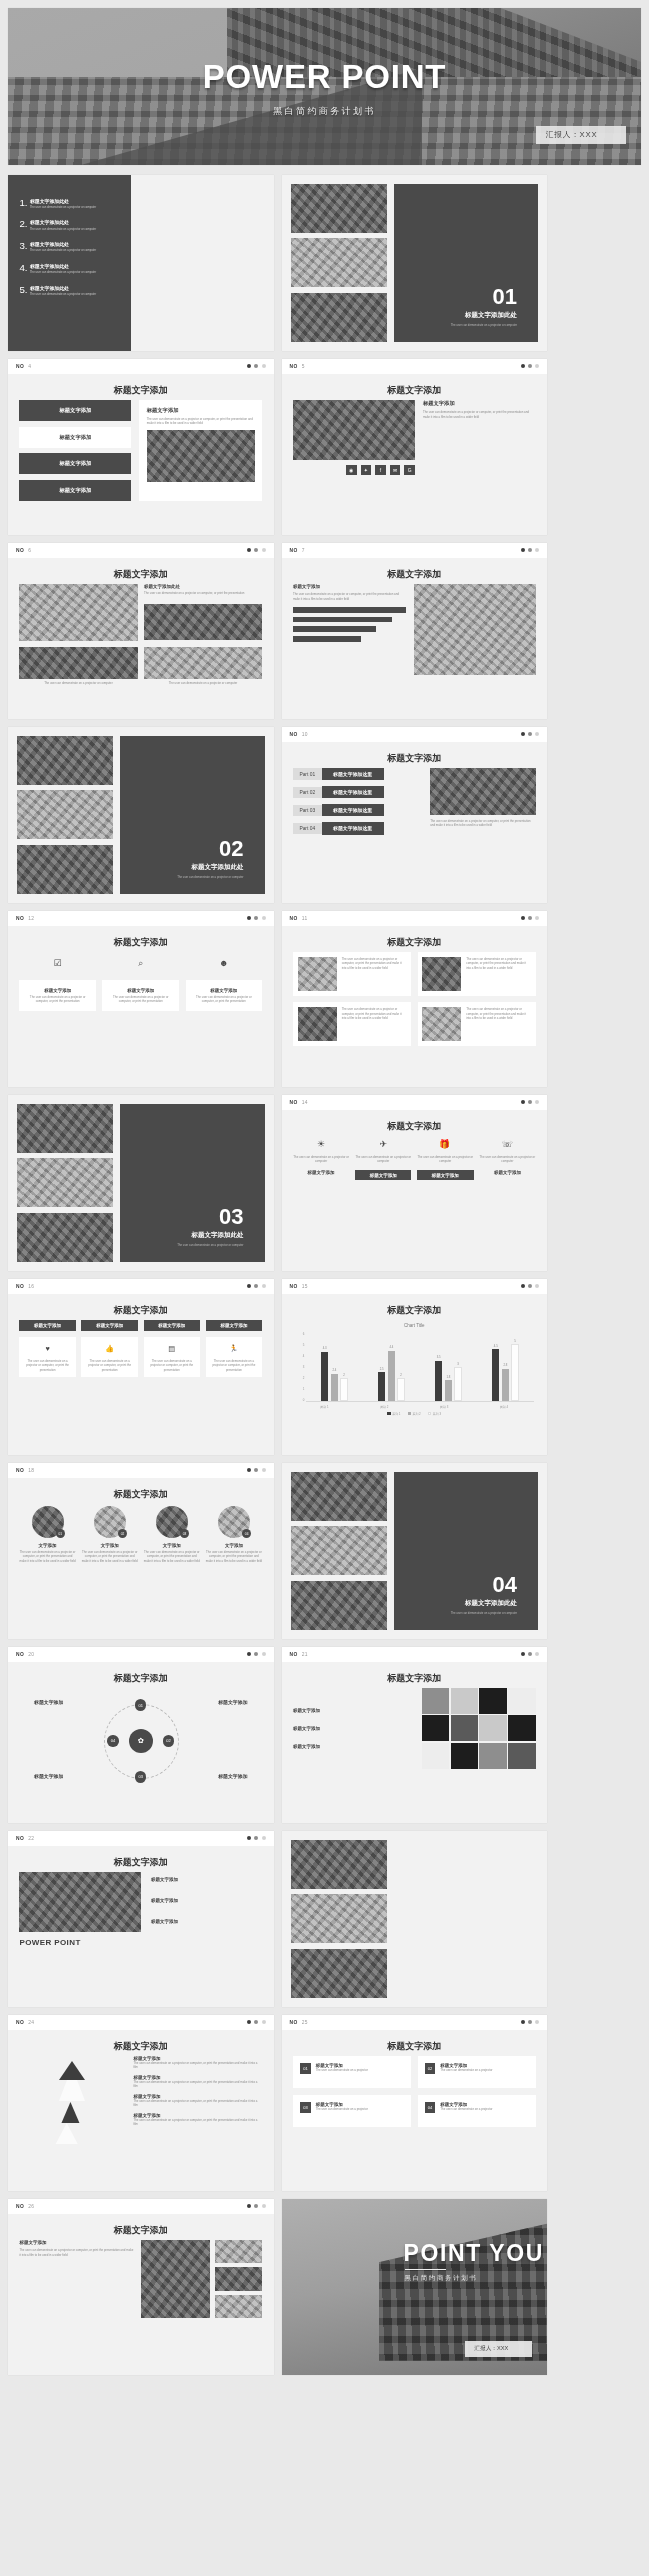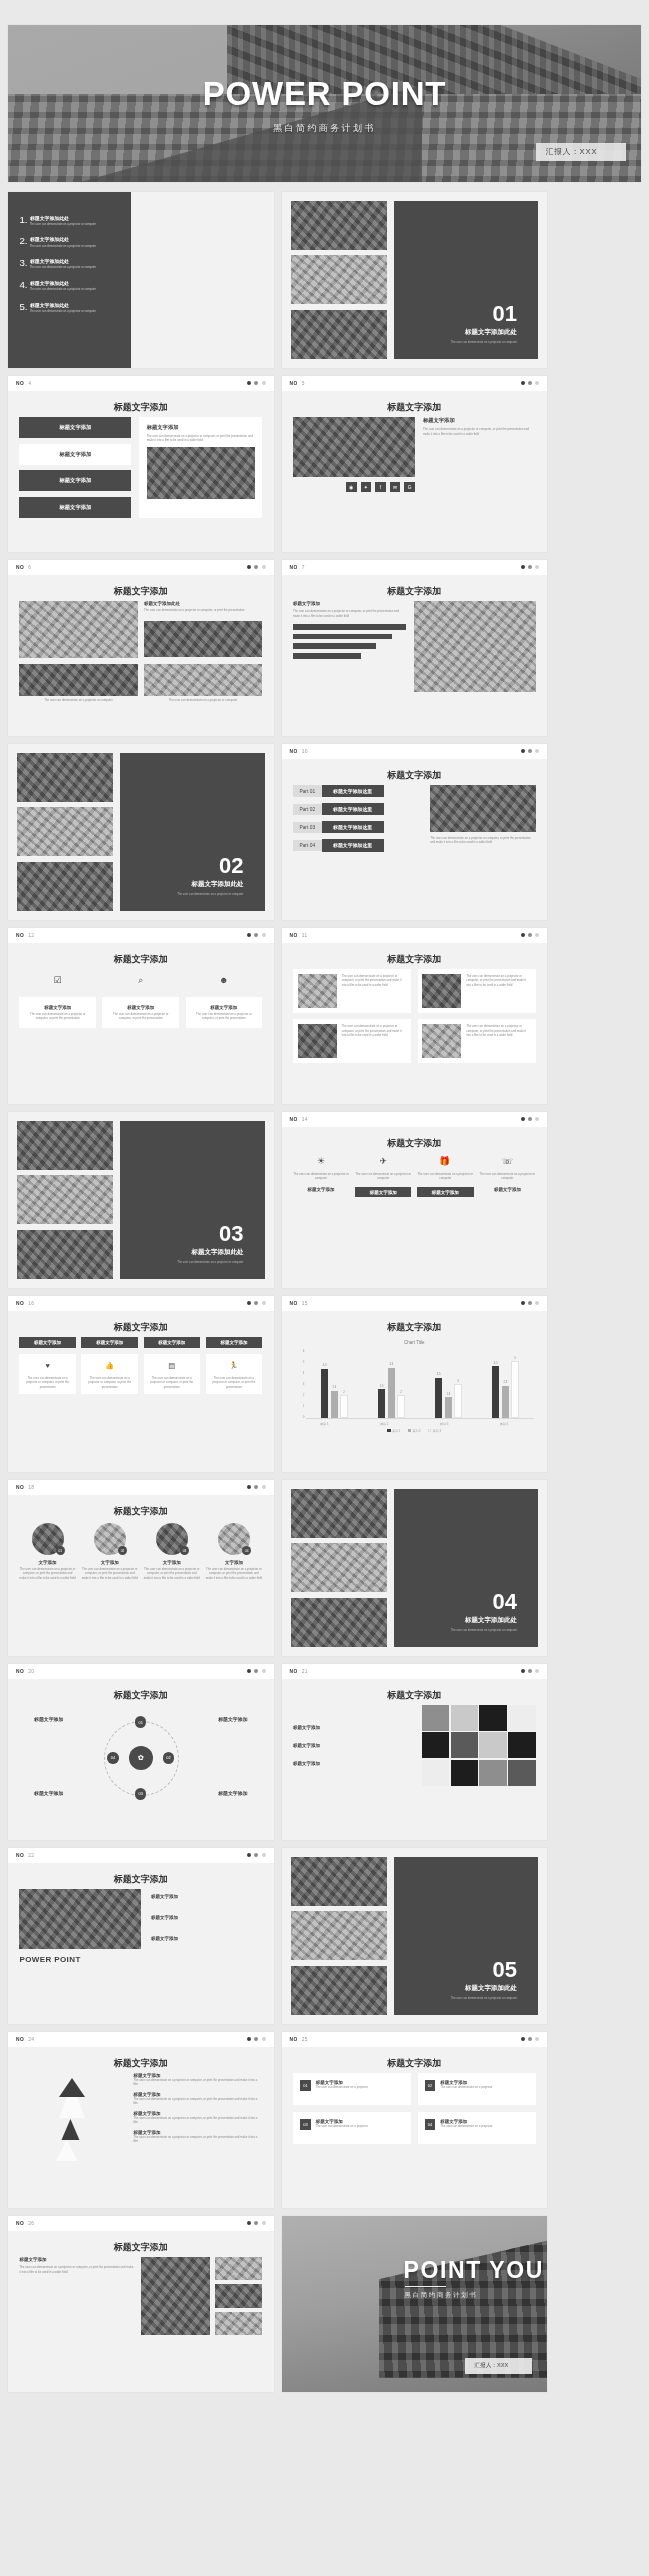--- a/index.html
+++ b/index.html
@@ -2,21 +2,21 @@
 <html style="font-size:13px"><head>
 <meta charset="utf-8">
 <style>
   * { box-sizing: border-box; margin: 0; padding: 0; }
   body {
     width: 649px; height: 2576px;
     background: #e9e9e9;
     font-family: "Liberation Sans", sans-serif;
     overflow: hidden;
   }
-  .page { width: 555px; padding: 25px 8px; }
+  .page { width: 555px; padding: 8px 8px; }
 
   
   .slide {
     background: #f2f2f2;
     position: relative;
     overflow: hidden;
     box-shadow: 0 0 0.8px rgba(0,0,0,.18);
   }
   .hero { width: 633px; height: 157px; margin: 0 auto 9.7px; }
   .row { display: flex; gap: 8px; margin-bottom: 8px; }
@@ -844,25 +844,20 @@
       </div>
     </div>
 
     <div class="slide half">
       <div class="sec">
         <div class="sec-l">
           <div class="ph"></div>
           <div class="ph lt"></div>
           <div class="ph"></div>
         </div>
-        <div class="sec-r">
-          <div class="sec-num">05</div>
-          <div class="sec-t">标题文字添加此处</div>
-          <div class="sec-s">The user can demonstrate on a projector or computer</div>
-        </div>
       </div>
     </div>
   </div>
 
   <div class="row">
     <div class="slide half">
       <div class="topbar">
         <div class="no"><span>NO</span><i>24</i></div>
         <div class="dots">
             <span></span>

